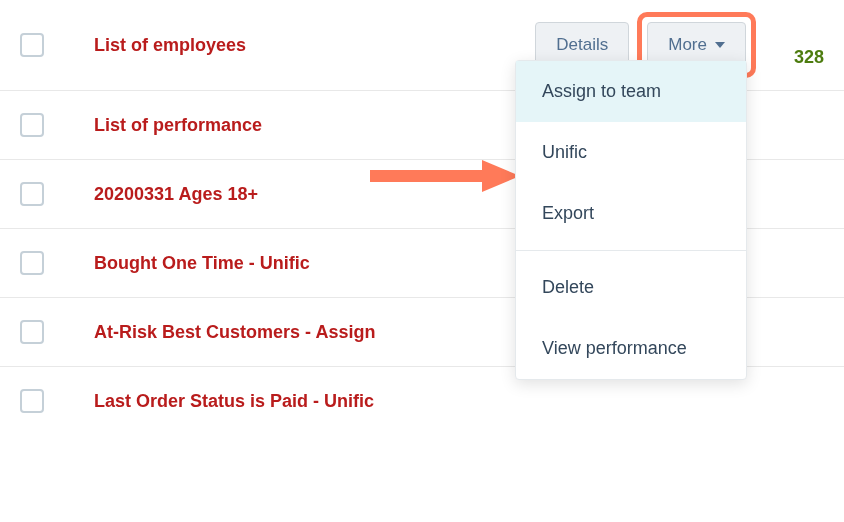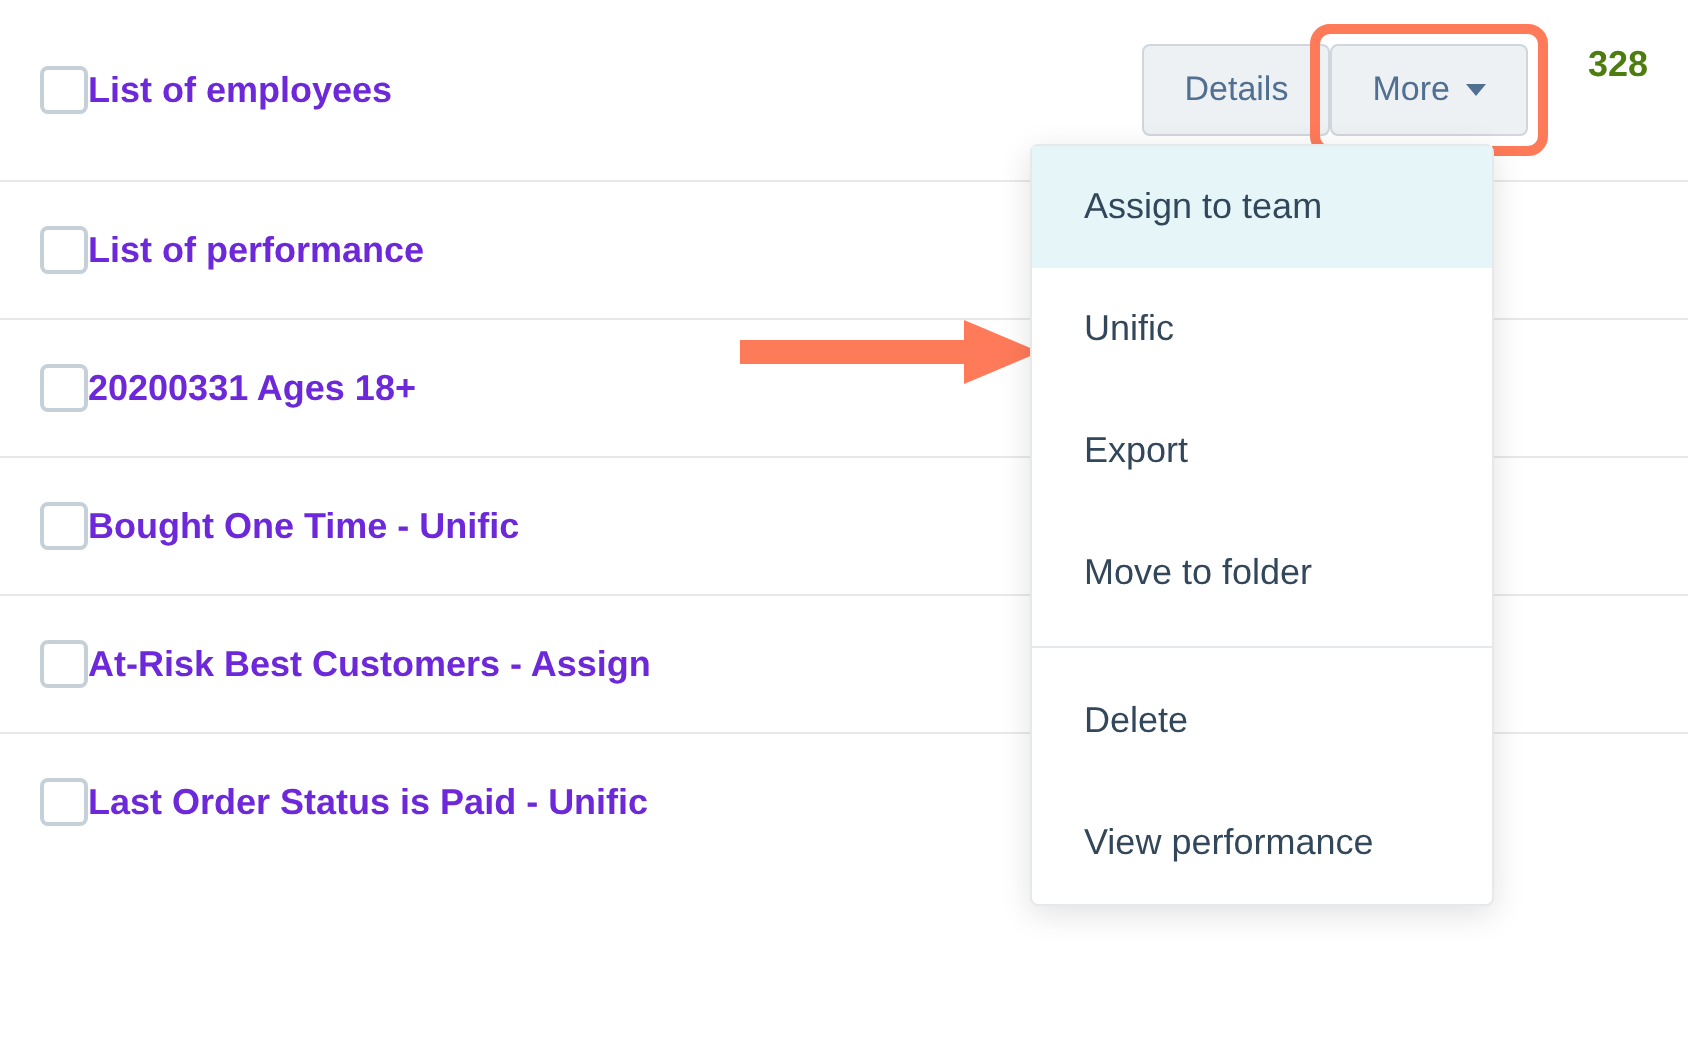--- a/index.html
+++ b/index.html
@@ -25,29 +25,31 @@
     .checkbox {
       width: 24px;
       height: 24px;
       border: 2px solid #c5d0d8;
       border-radius: 4px;
       background: #fff;
       cursor: pointer;
       flex-shrink: 0;
     }
     .list-name {
-      color: #6d28d9;
+      margin-left: 50px;
+      color: #b91c1c;
       font-weight: 700;
       font-size: 18px;
       cursor: pointer;
     }
     .actions {
       margin-left: auto;
       display: flex;
-      align-items: flex-start;
+      align-items: flex-end;
+      gap: 18px;
     }
     .btn {
       padding: 12px 20px;
       border-radius: 4px;
       font-size: 17px;
       font-weight: 500;
       cursor: pointer;
       border: 1px solid #d0d6db;
       background: #eef1f4;
       color: #516f90;
@@ -72,21 +74,21 @@
       pointer-events: none;
     }
     .count {
       color: #4d7c0f;
       font-weight: 700;
       font-size: 18px;
       margin-left: 30px;
     }
     .dropdown {
       position: absolute;
-      top: 72px;
+      top: 60px;
       left: 515px;
       width: 232px;
       background: #fff;
       border: 1px solid #e5e9ec;
       border-radius: 4px;
       box-shadow: 0 4px 16px rgba(0,0,0,0.12);
       z-index: 10;
     }
     .dropdown-item {
       padding: 20px 26px;
@@ -150,21 +152,20 @@
 
 <div class="list-row" style="border-bottom:none">
   <div class="checkbox"></div>
   <a class="list-name">Last Order Status is Paid - Unific</a>
 </div>
 
 <div class="dropdown">
   <div class="dropdown-item highlighted">Assign to team</div>
   <div class="dropdown-item">Unific</div>
   <div class="dropdown-item">Export</div>
-  <div class="dropdown-item">Move to folder</div>
   <div class="dropdown-sep"></div>
   <div class="dropdown-item">Delete</div>
   <div class="dropdown-item">View performance</div>
 </div>
 
 <svg class="arrow-annotation" width="150" height="36" viewBox="0 0 150 36">
   <line x1="0" y1="18" x2="118" y2="18" stroke="#ff7a59" stroke-width="12" stroke-linecap="round"></line>
   <polygon points="112,2 150,18 112,34" fill="#ff7a59"></polygon>
 </svg>
 

